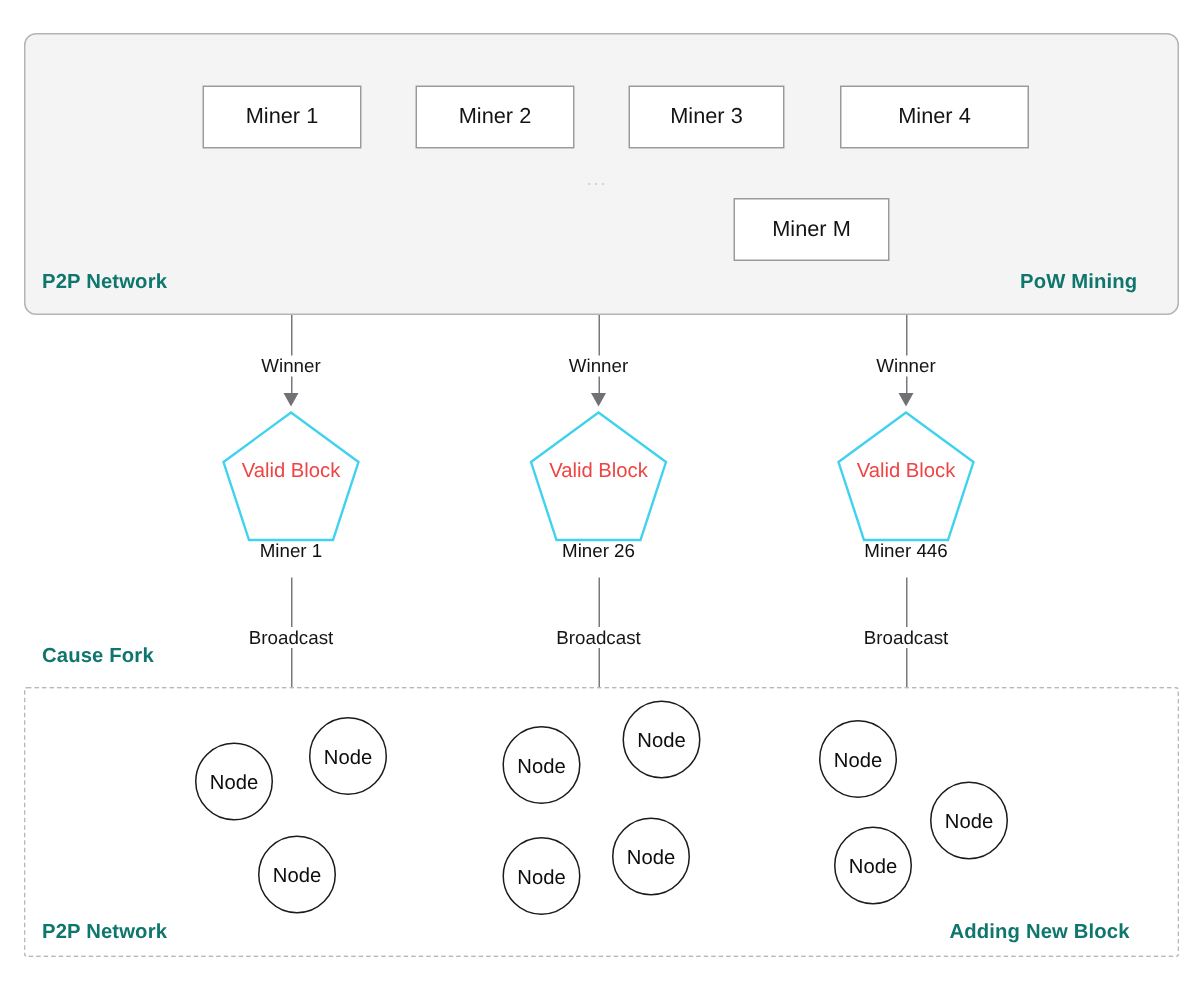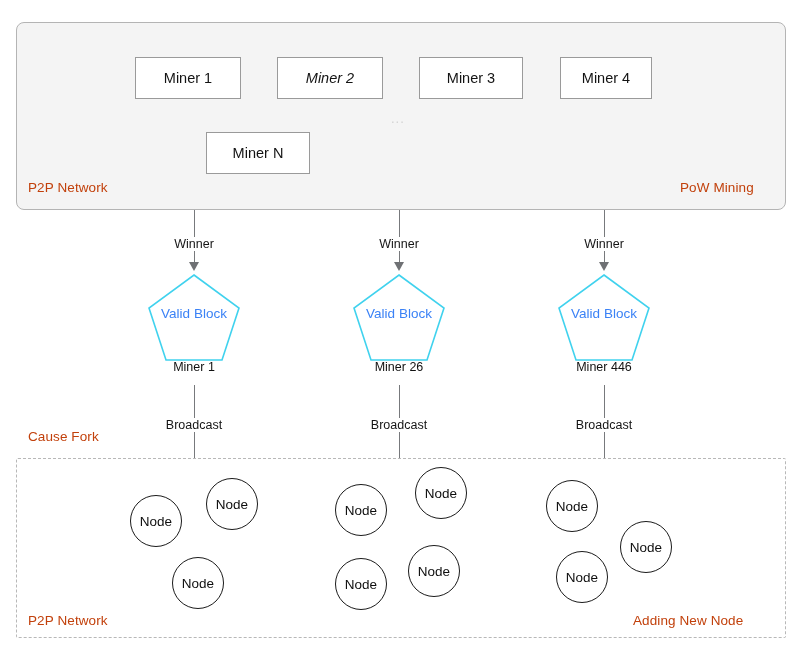--- a/index.html
+++ b/index.html
@@ -37,22 +37,22 @@
     height: 180px;
     background: #ffffff;
     border: 1px dashed #b8b8b8;
     border-radius: 2px;
   }
 
   
   .corner-label {
     position: absolute;
     font-size: 13.5px;
-    font-weight: normal;
-    color: #c2410c;
+    font-weight: bold;
+    color: #0f766e;
     white-space: nowrap;
     letter-spacing: 0.1px;
   }
 
   
   .miner-box {
     position: absolute;
     box-sizing: border-box;
     background: #ffffff;
     border: 1px solid #9a9a9a;
@@ -108,21 +108,21 @@
     width: 96px;
     height: 92px;
   }
   .pentagon-label {
     position: absolute;
     width: 96px;
     top: 34px;
     left: 0;
     text-align: center;
     font-size: 13.5px;
-    color: #3b82f6;
+    color: #ef4444;
     pointer-events: none;
   }
   .pentagon-caption {
     position: absolute;
     width: 130px;
     text-align: center;
     font-size: 12.5px;
     color: #111111;
     white-space: nowrap;
     transform: translateX(-50%);
@@ -147,31 +147,31 @@
 </head>
 <body>
 
 <div id="canvas">
 
   <div class="zone zone-top"></div>
 
   <div class="miner-box" style="left:135px; top:57px; width:106px;">
     <span>Miner 1</span>
   </div>
-  <div class="miner-box" style="left:277px; top:57px; width:106px;font-style:italic;">
+  <div class="miner-box" style="left:277px; top:57px; width:106px;">
     <span>Miner 2</span>
   </div>
   <div class="miner-box" style="left:419px; top:57px; width:104px;">
     <span>Miner 3</span>
   </div>
-  <div class="miner-box" style="left:560px; top:57px; width:92px;">
+  <div class="miner-box" style="left:560px; top:57px; width:126px;">
     <span>Miner 4</span>
   </div>
-  <div class="miner-box" style="left:206px; top:132px; width:104px;">
-    <span>Miner N</span>
+  <div class="miner-box" style="left:489px; top:132px; width:104px;">
+    <span>Miner M</span>
   </div>
 
   <div class="ellipsis-dots" style="left:391px; top:112px;">...</div>
 
   <div class="corner-label" style="left:28px; top:180px;">P2P Network</div>
   <div class="corner-label" style="left:680px; top:180px;text-align:center;">PoW Mining</div>
 
   <div class="vline" style="left:194px; top:210px; height:58px;"></div>
   <div class="arrowhead" style="left:189px; top:262px;"></div>
   <div class="edge-label" style="left:194px; top:237px;">Winner</div>
@@ -251,15 +251,15 @@
     <span>Node</span>
   </div>
   <div class="node" style="left:620px; top:521px;">
     <span>Node</span>
   </div>
   <div class="node" style="left:556px; top:551px;">
     <span>Node</span>
   </div>
 
   <div class="corner-label" style="left:28px; top:613px;">P2P Network</div>
-  <div class="corner-label" style="left:633px; top:613px;">Adding New Node</div>
+  <div class="corner-label" style="left:633px; top:613px;">Adding New Block</div>
 
 </div>
 
 </body></html>

